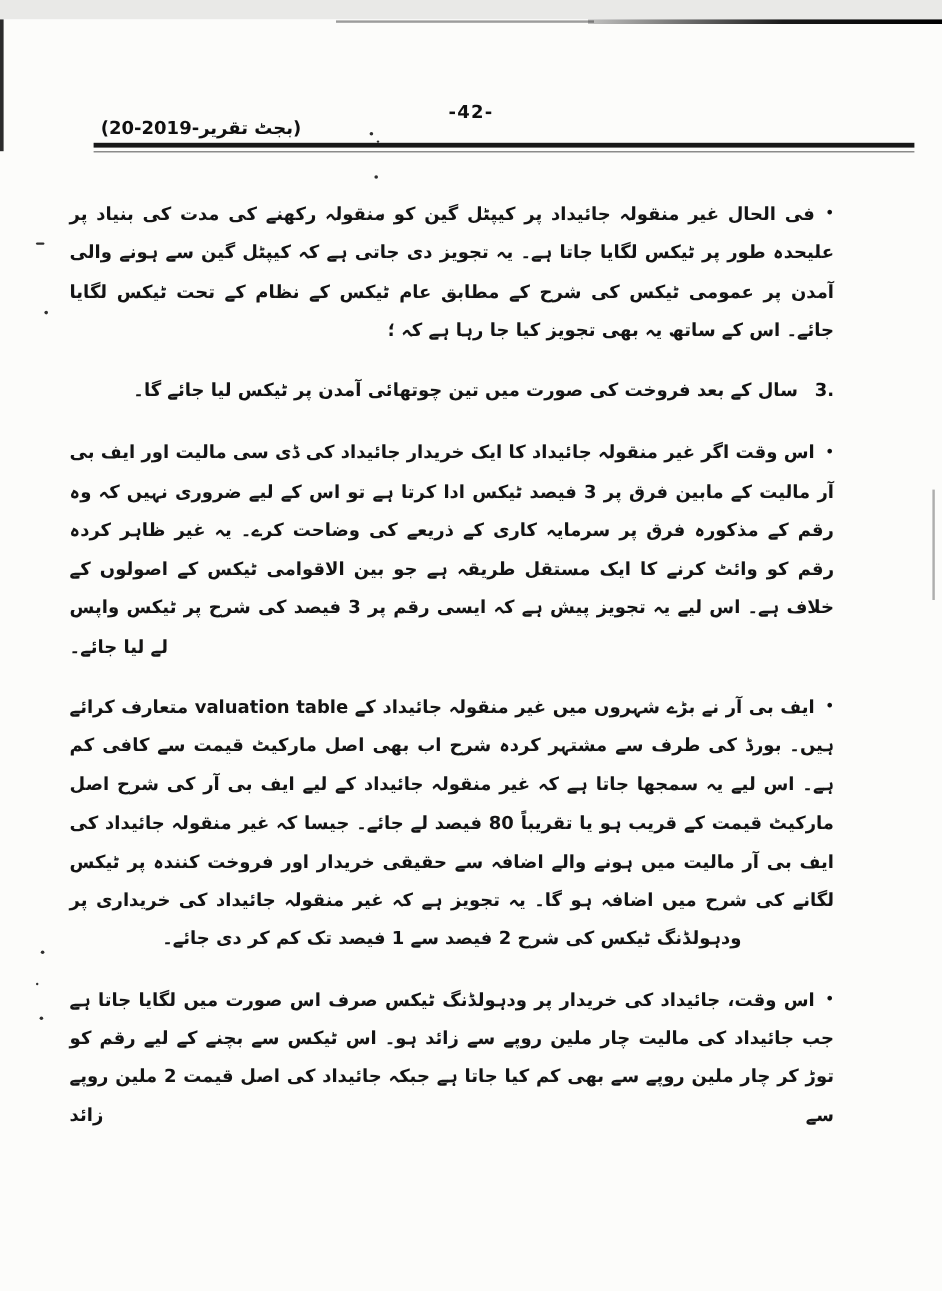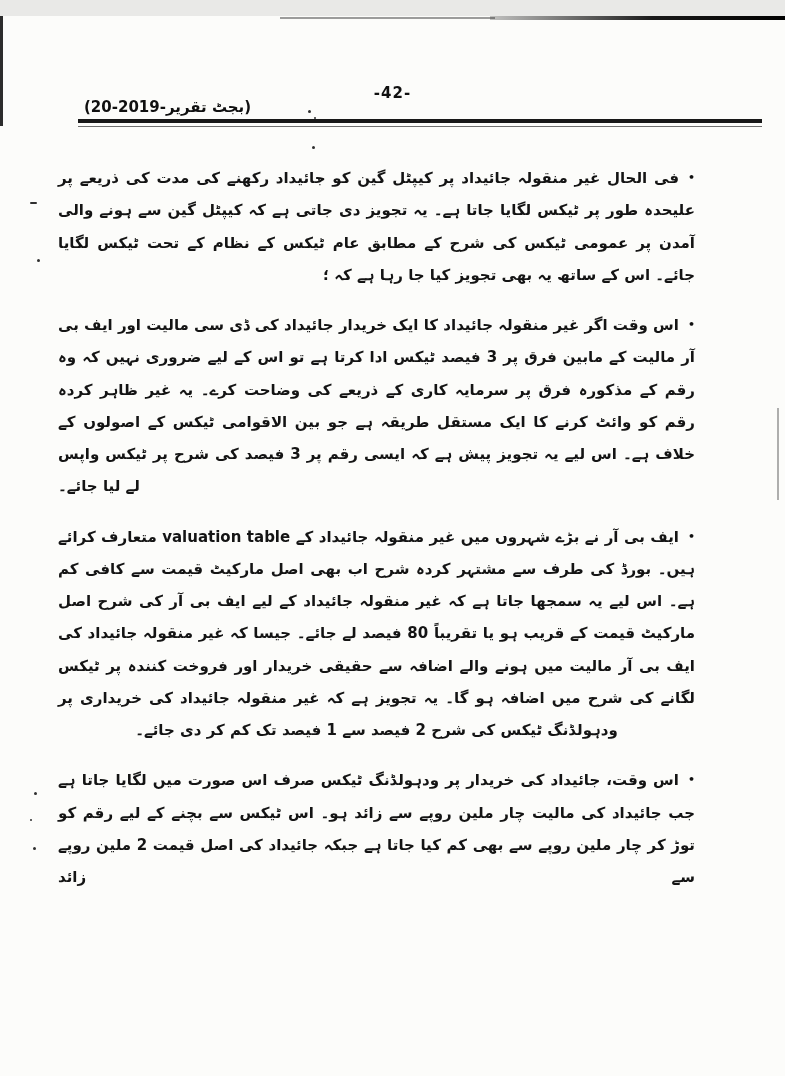--- a/index.html
+++ b/index.html
@@ -65,25 +65,26 @@
   <div class="speck s7"></div>
   <div class="speck s8"></div>
   <div class="speck s9"></div>
 
   <div class="page-number">-42-</div>
   <div class="header-title">(بجٹ تقریر-2019-20)</div>
   <div class="header-rule"></div>
 
   <div class="doc-body">
 
-    <p class="para last-right"><span class="bullet">•</span><span>فی الحال غیر منقولہ جائیداد پر کیپٹل گین کو جائیداد رکھنے کی مدت کی ذریعے پر علیحدہ طور پر ٹیکس لگایا جاتا ہے۔ یہ تجویز دی جاتی ہے کہ کیپٹل گین سے ہونے والی آمدن پر عمومی ٹیکس کی شرح کے مطابق عام ٹیکس کے نظام کے تحت ٹیکس لگایا جائے۔ اس کے ساتھ یہ بھی تجویز کیا جا رہا ہے کہ ؛</span></p>
+    <p class="para last-right"><span class="bullet">•</span><span>فی الحال غیر منقولہ جائیداد پر کیپٹل گین کو منقولہ رکھنے کی مدت کی بنیاد پر علیحدہ طور پر ٹیکس لگایا جاتا ہے۔ یہ تجویز دی جاتی ہے کہ کیپٹل گین سے ہونے والی آمدن پر عمومی ٹیکس کی شرح کے مطابق عام ٹیکس کے نظام کے تحت ٹیکس لگایا جائے۔ اس کے ساتھ یہ بھی تجویز کیا جا رہا ہے کہ ؛</span></p>
 
     <div class="list-block">
 
 
+      <p class="para last-right"><span class="num">3.</span><span>سال کے بعد فروخت کی صورت میں تین چوتھائی آمدن پر ٹیکس لیا جائے گا۔</span></p>
     </div>
 
     <p class="para last-left"><span class="bullet">•</span><span>اس وقت اگر غیر منقولہ جائیداد کا ایک خریدار جائیداد کی ڈی سی مالیت اور ایف بی آر مالیت کے مابین فرق پر 3 فیصد ٹیکس ادا کرتا ہے تو اس کے لیے ضروری نہیں کہ وہ رقم کے مذکورہ فرق پر سرمایہ کاری کے ذریعے کی وضاحت کرے۔ یہ غیر ظاہر کردہ رقم کو وائٹ کرنے کا ایک مستقل طریقہ ہے جو بین الاقوامی ٹیکس کے اصولوں کے خلاف ہے۔ اس لیے یہ تجویز پیش ہے کہ ایسی رقم پر 3 فیصد کی شرح پر ٹیکس واپس لے لیا جائے۔</span></p>
 
     <p class="para last-center"><span class="bullet">•</span><span>ایف بی آر نے بڑے شہروں میں غیر منقولہ جائیداد کے valuation table متعارف کرائے ہیں۔ بورڈ کی طرف سے مشتہر کردہ شرح اب بھی اصل مارکیٹ قیمت سے کافی کم ہے۔ اس لیے یہ سمجھا جاتا ہے کہ غیر منقولہ جائیداد کے لیے ایف بی آر کی شرح اصل مارکیٹ قیمت کے قریب ہو یا تقریباً 80 فیصد لے جائے۔ جیسا کہ غیر منقولہ جائیداد کی ایف بی آر مالیت میں ہونے والے اضافہ سے حقیقی خریدار اور فروخت کنندہ پر ٹیکس لگانے کی شرح میں اضافہ ہو گا۔ یہ تجویز ہے کہ غیر منقولہ جائیداد کی خریداری پر ودہولڈنگ ٹیکس کی شرح 2 فیصد سے 1 فیصد تک کم کر دی جائے۔</span></p>
 
     <p class="para last-justify"><span class="bullet">•</span><span>اس وقت، جائیداد کی خریدار پر ودہولڈنگ ٹیکس صرف اس صورت میں لگایا جاتا ہے جب جائیداد کی مالیت چار ملین روپے سے زائد ہو۔ اس ٹیکس سے بچنے کے لیے رقم کو توڑ کر چار ملین روپے سے بھی کم کیا جاتا ہے جبکہ جائیداد کی اصل قیمت 2 ملین روپے سے زائد</span></p>
 
   </div>
 </div>

